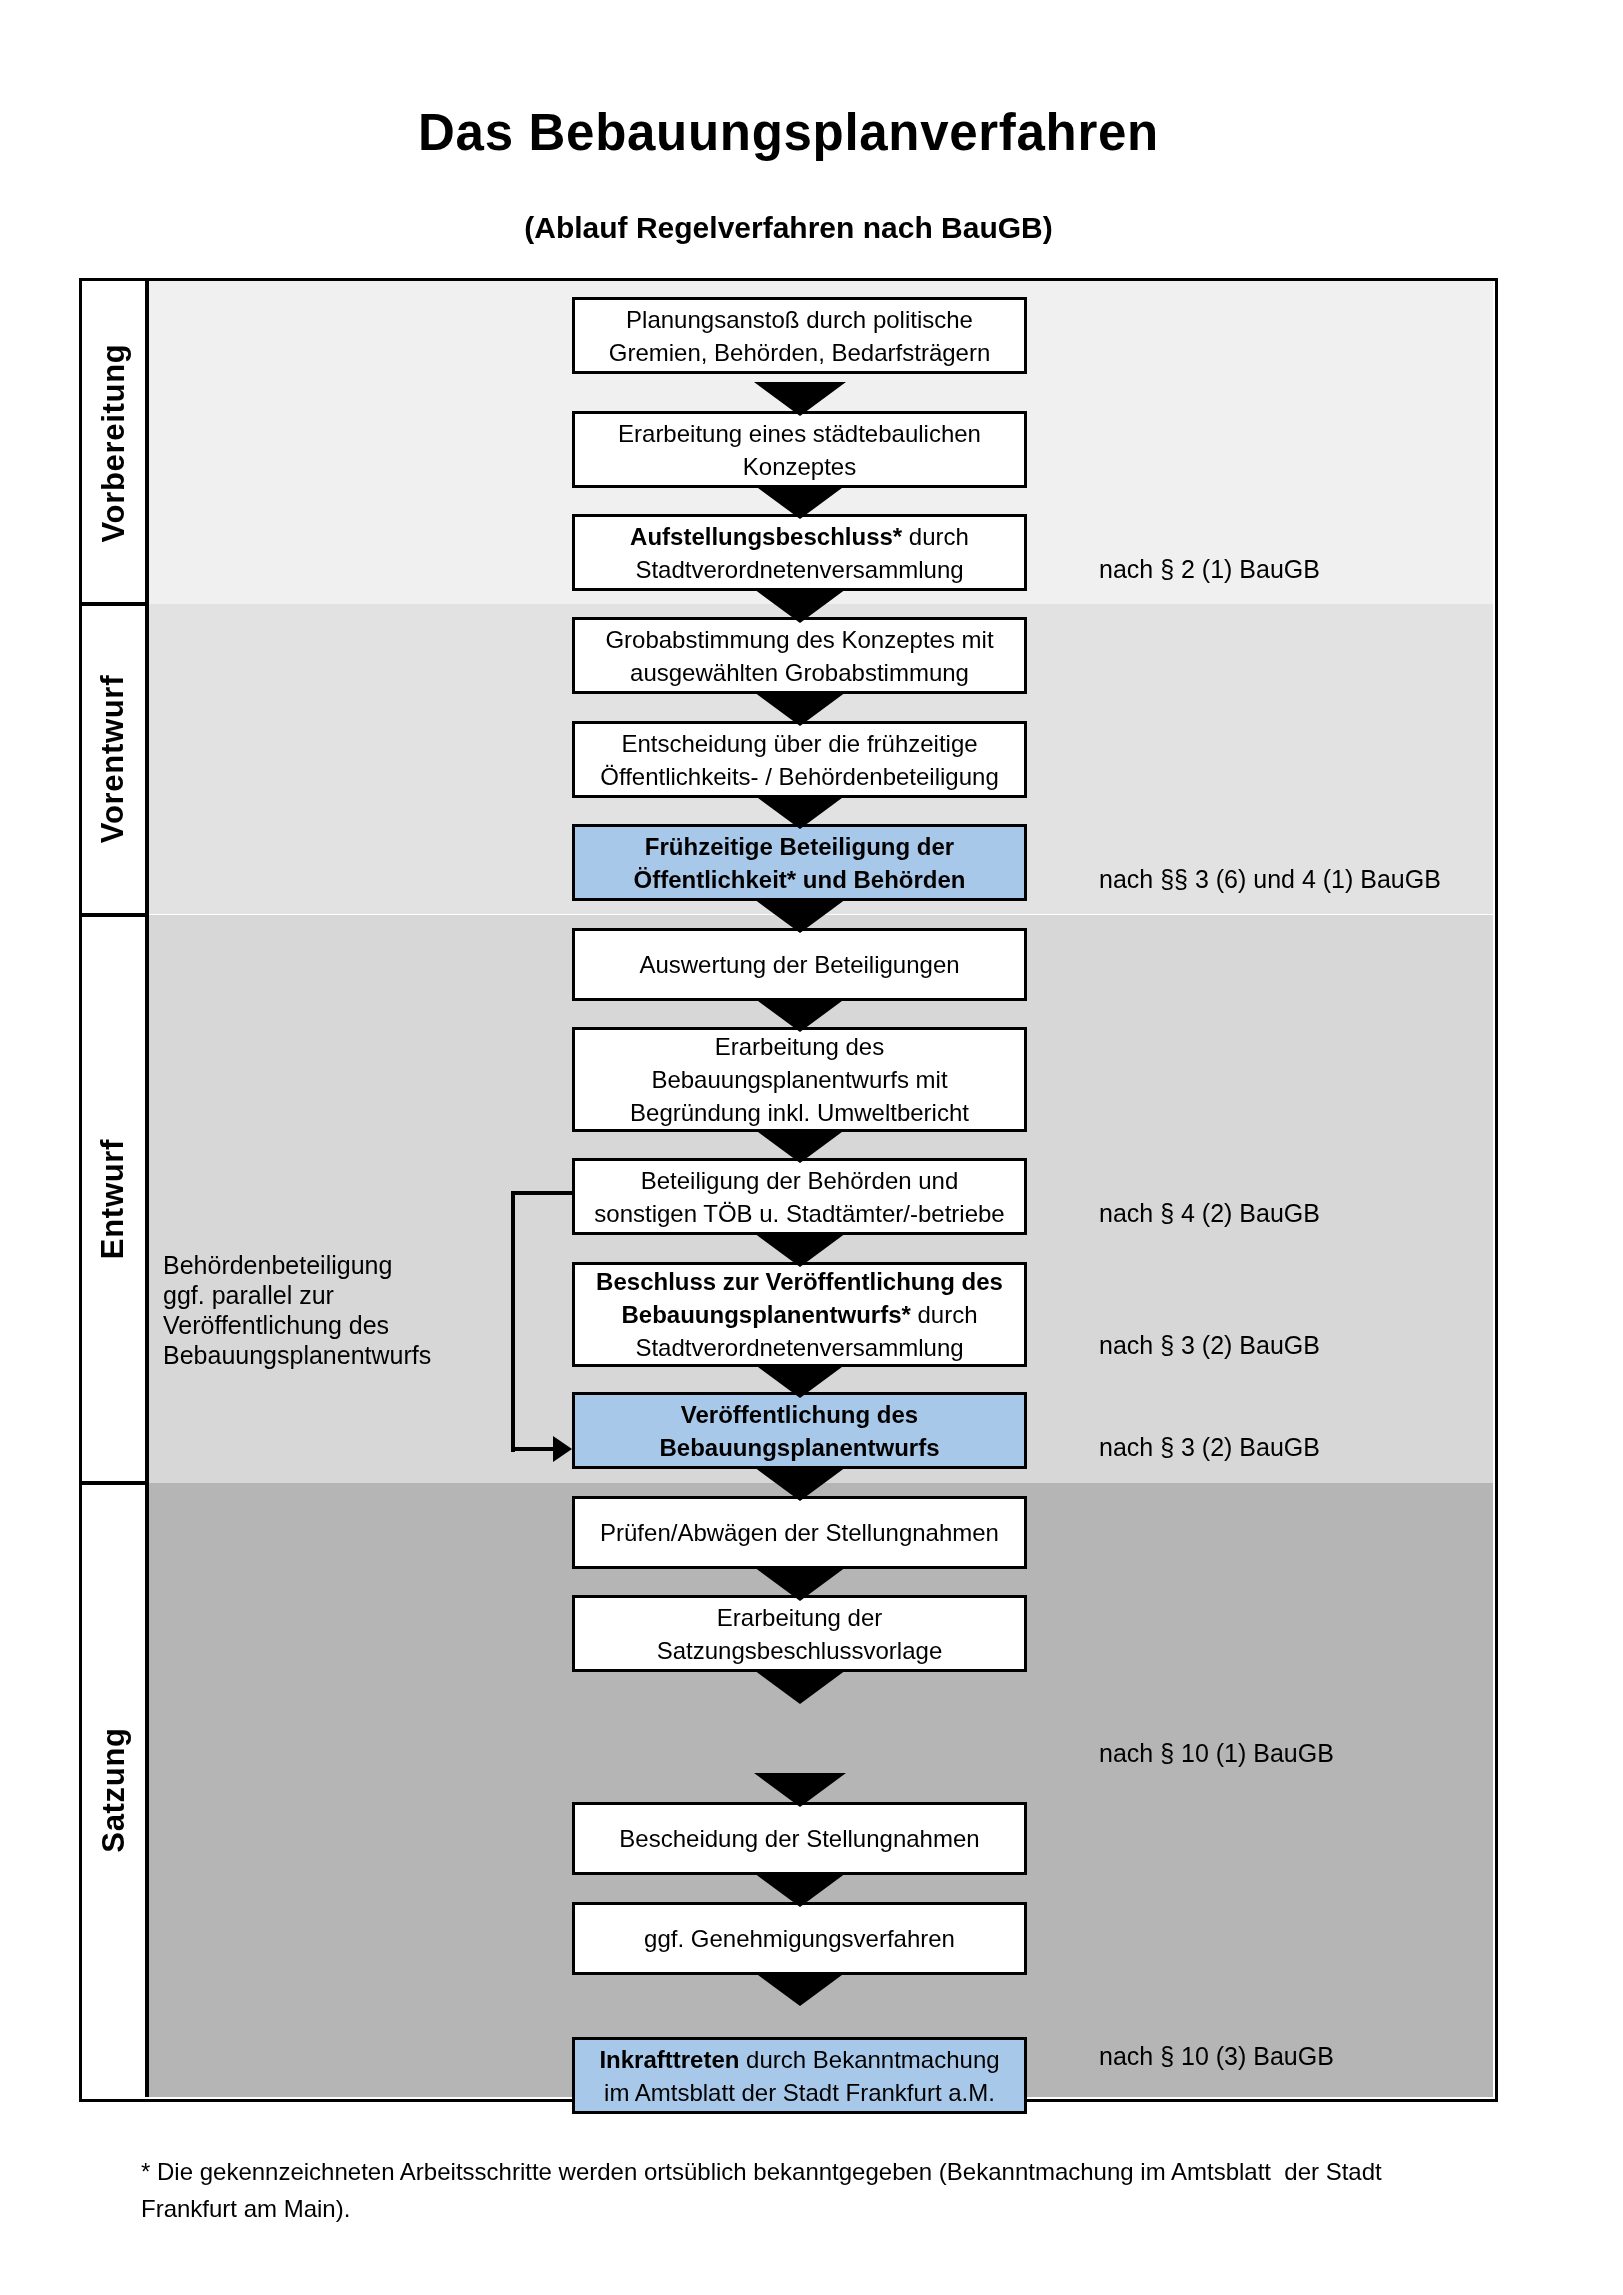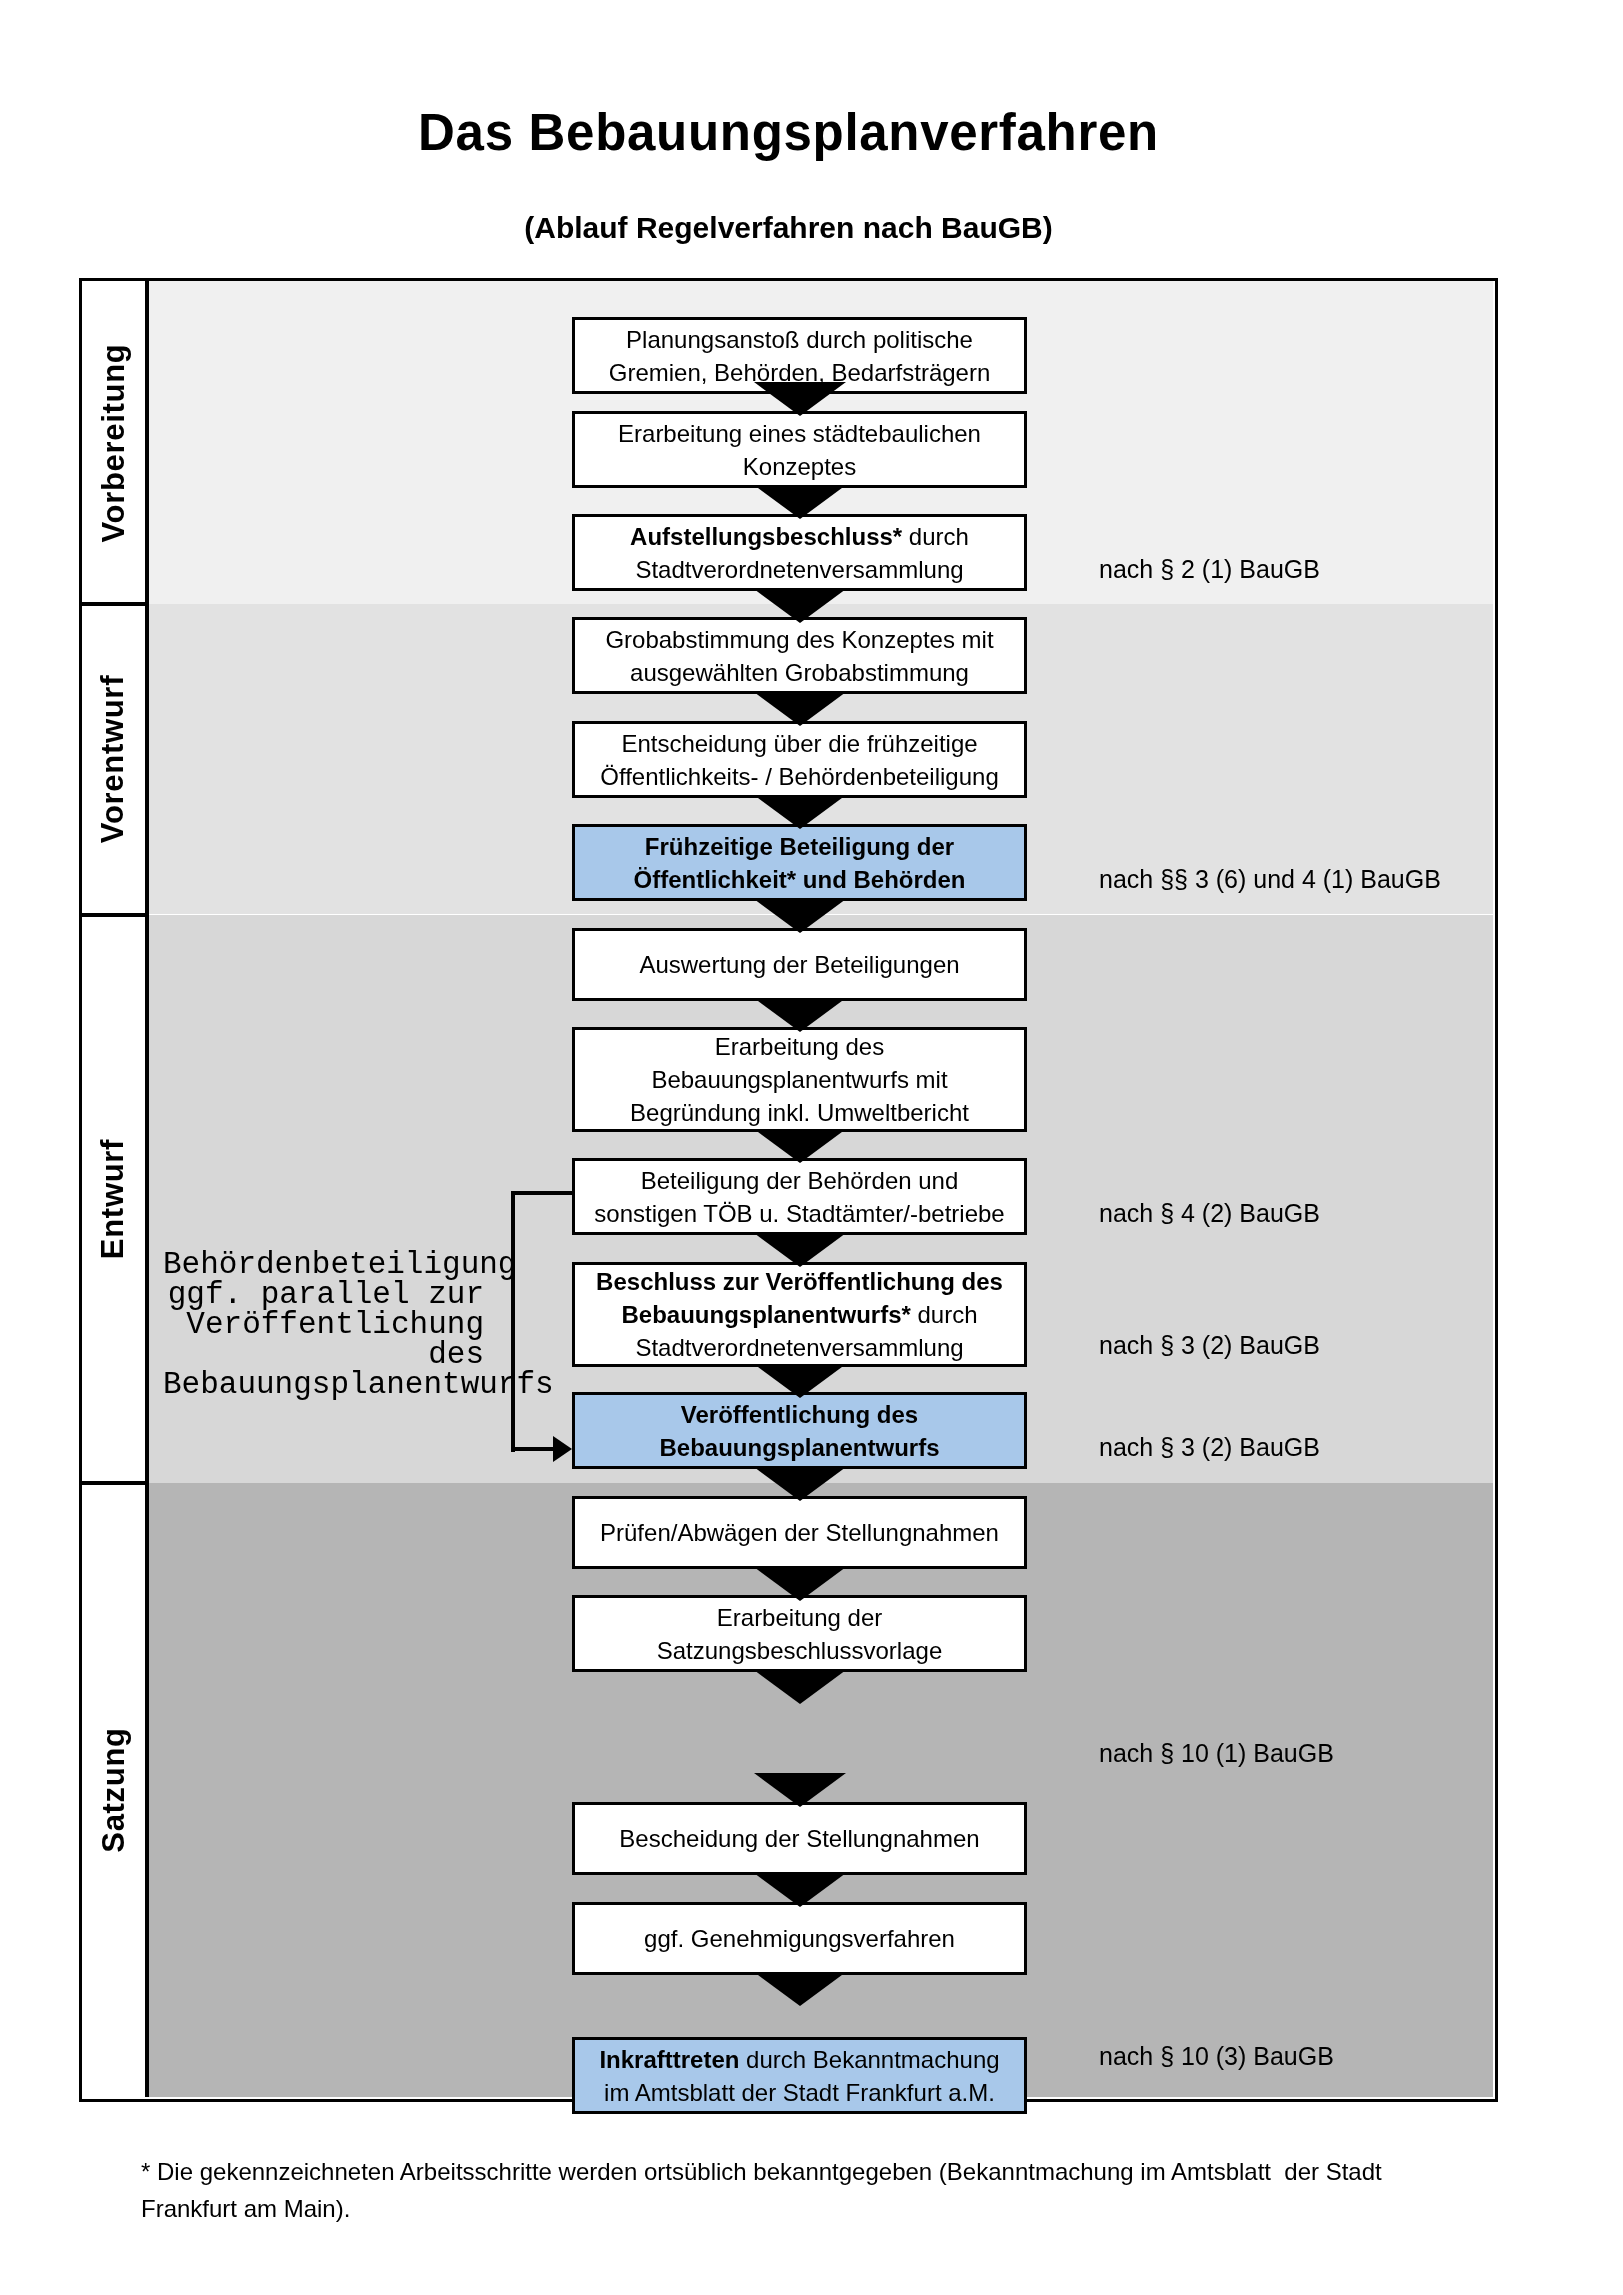--- a/index.html
+++ b/index.html
@@ -28,22 +28,22 @@
   .box .bline{white-space:nowrap;}
   .bold{font-weight:bold;}
 
   .flow-arrow{position:absolute;left:672px;width:0;height:0;
               border-left:46px solid transparent;border-right:46px solid transparent;
               border-top:34px solid #000;}
 
   .annotation{position:absolute;left:1017px;width:419px;font-size:25px;line-height:33px;
               white-space:nowrap;}
 
-  .side-note{position:absolute;left:81px;top:969px;width:321px;text-align:right;
-             font-size:31px;line-height:30px;font-family:Liberation Mono, monospace;}
+  .side-note{position:absolute;left:81px;top:969px;width:321px;text-align:left;
+             font-size:25px;line-height:30px;}
 
   .conn{position:absolute;background:#000;}
   .conn-arrow{position:absolute;width:0;height:0;border-top:13.7px solid transparent;
               border-bottom:13.7px solid transparent;border-left:19.6px solid #000;}
 
   .footnote{position:absolute;left:141px;top:2133px;width:1368px;
             font-size:24px;line-height:37px;margin-top:20px;}
   .footnote div{white-space:pre;}
 </style>
 </head>
@@ -71,21 +71,21 @@
         <span>Entwurf</span>
       </div>
     <div class="phase-cell" style="top:1202px;height:614px">
         <span>Satzung</span>
       </div>
     <div class="vline"></div>
     <div class="hline" style="top:321px"></div>
     <div class="hline" style="top:632px"></div>
     <div class="hline" style="top:1200px"></div>
 
-    <div class="box" style="top:36px;height:77px">
+    <div class="box" style="top:16px;height:77px">
         <div class="bline"><span>Planungsanstoß durch politische</span></div>
         <div class="bline"><span>Gremien, Behörden, Bedarfsträgern</span></div>
       </div>
     <div class="box" style="top:130px;height:77px">
         <div class="bline"><span>Erarbeitung eines städtebaulichen</span></div>
         <div class="bline"><span>Konzeptes</span></div>
       </div>
     <div class="box" style="top:233px;height:77px">
         <div class="bline"><span class="bold">Aufstellungsbeschluss*</span><span> durch</span></div>
         <div class="bline"><span>Stadtverordnetenversammlung</span></div>

